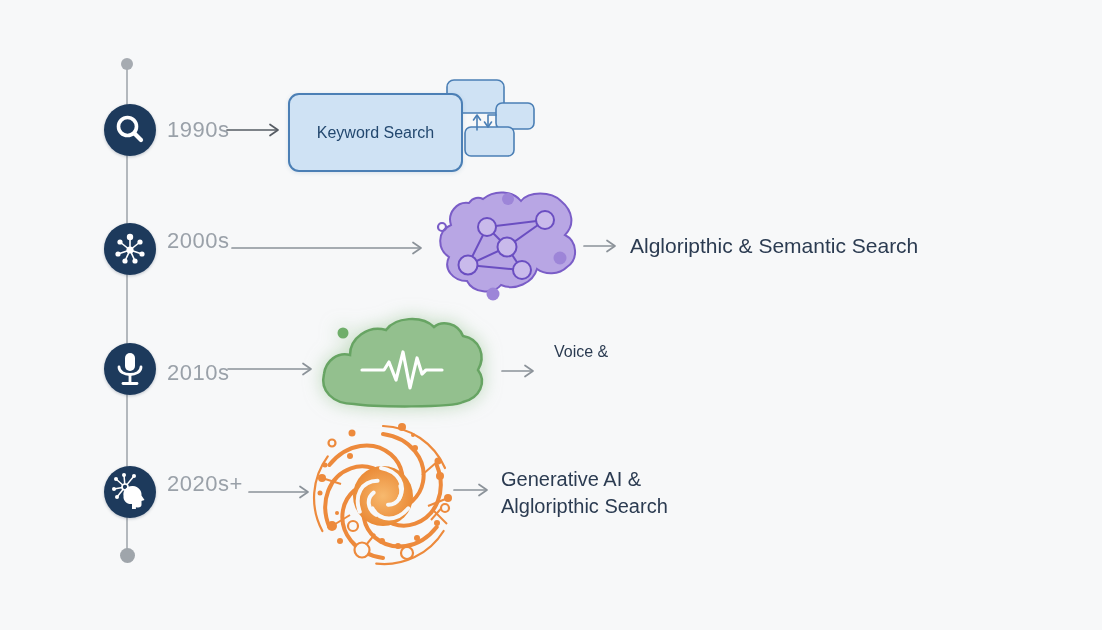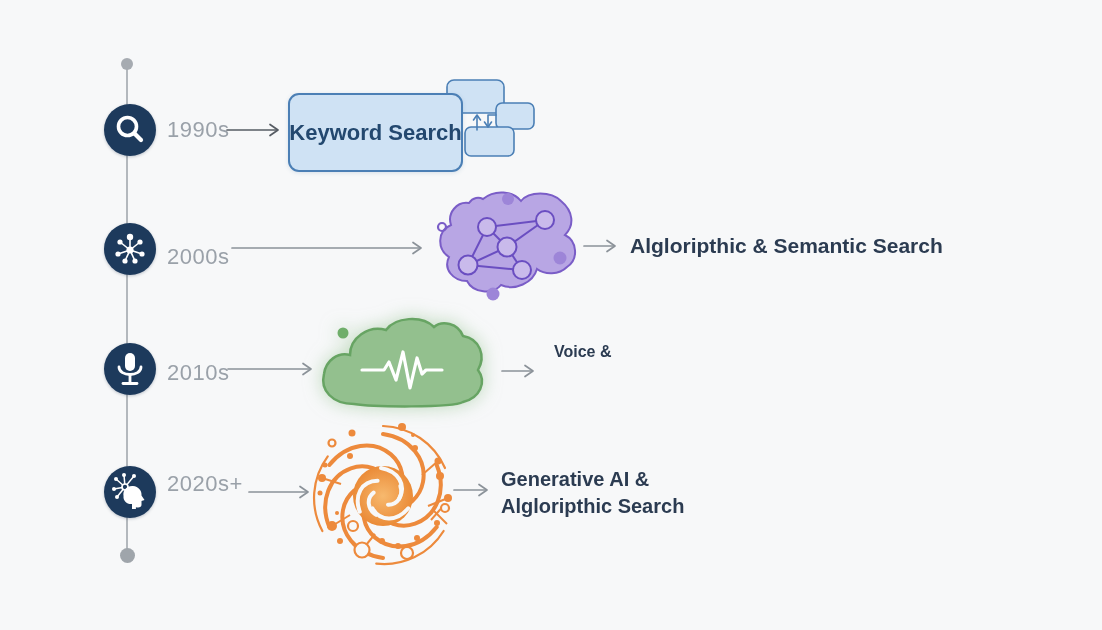--- a/index.html
+++ b/index.html
@@ -28,23 +28,23 @@
   .a-gray line,.a-gray path{stroke:#8b9299;}
   .a-dark line,.a-dark path{stroke:#565c63;}
   svg.graphic{position:absolute;overflow:visible;}
   
   .kw-box{
     position:absolute;left:288px;top:93px;width:171px;height:75px;
     background:#cfe2f4;border:2px solid #4b7fb5;border-radius:11px;
     display:flex;align-items:center;justify-content:center;z-index:2;
     box-shadow:0 1px 4px rgba(70,120,170,.18);
   }
-  .kw-box span{font-size:22px;font-weight:700;color:#23486f;white-space:nowrap;}
-  
-  .label{position:absolute;color:#2b3b51;font-weight:700;z-index:2;}
+  .kw-box span{font-size:16px;font-weight:400;color:#23486f;white-space:nowrap;}
+  
+  .label{position:absolute;color:#2b3b51;font-weight:400;z-index:2;}
   .label .ln{display:block;white-space:nowrap;}
   .label-2{left:630px;top:234px;font-size:21px;}
   .label-3{left:554px;top:339px;font-size:16px;line-height:26px;}
   .label-4{left:501px;top:466px;font-size:20px;line-height:27px;}
   .cloud-wrap{filter:drop-shadow(0 0 9px rgba(140,190,135,.55));}
 </style>
 </head>
 <body>
 
 <div class="canvas">
@@ -97,21 +97,21 @@
           <circle cx="16" cy="19" r="2.6"></circle>
           <circle cx="36" cy="19" r="2.6"></circle>
         <circle cx="14" cy="31" r="2.6"></circle>
           <circle cx="38" cy="31" r="2.6"></circle>
         <circle cx="21" cy="38" r="2.6"></circle>
           <circle cx="31" cy="38" r="2.6"></circle>
           <circle cx="26" cy="27" r="3.6"></circle>
       </g>
     </svg>
   </div>
-  <div class="year" style="left:167px;top:244px">2000s</div>
+  <div class="year" style="left:167px;top:228px">2000s</div>
   <svg class="arrow a-gray" style="left:232px;top:240px" width="196" height="16">
     <line x1="0" y1="8" x2="188" y2="8"></line>
       <path d="M181,2.5 L189,8 L181,13.5"></path>
   </svg>
   <svg class="graphic" style="left:425px;top:185px" width="165" height="125" viewBox="0 0 165 125">
     <path d="M58,14 C70,4 88,6 96,16 C104,6 126,6 136,16 C148,26 150,40 140,50
              C152,56 154,74 142,82 C134,90 120,90 112,84 C108,98 90,106 76,100
              C68,110 48,108 42,96 C28,96 18,84 24,72 C12,64 12,46 26,40
              C22,28 32,16 44,18 C48,12 54,12 58,14 Z" fill="#b8a6e4" stroke="#7a5dc7" stroke-width="2"></path>
     <g stroke="#6a4ec1" stroke-width="2">

